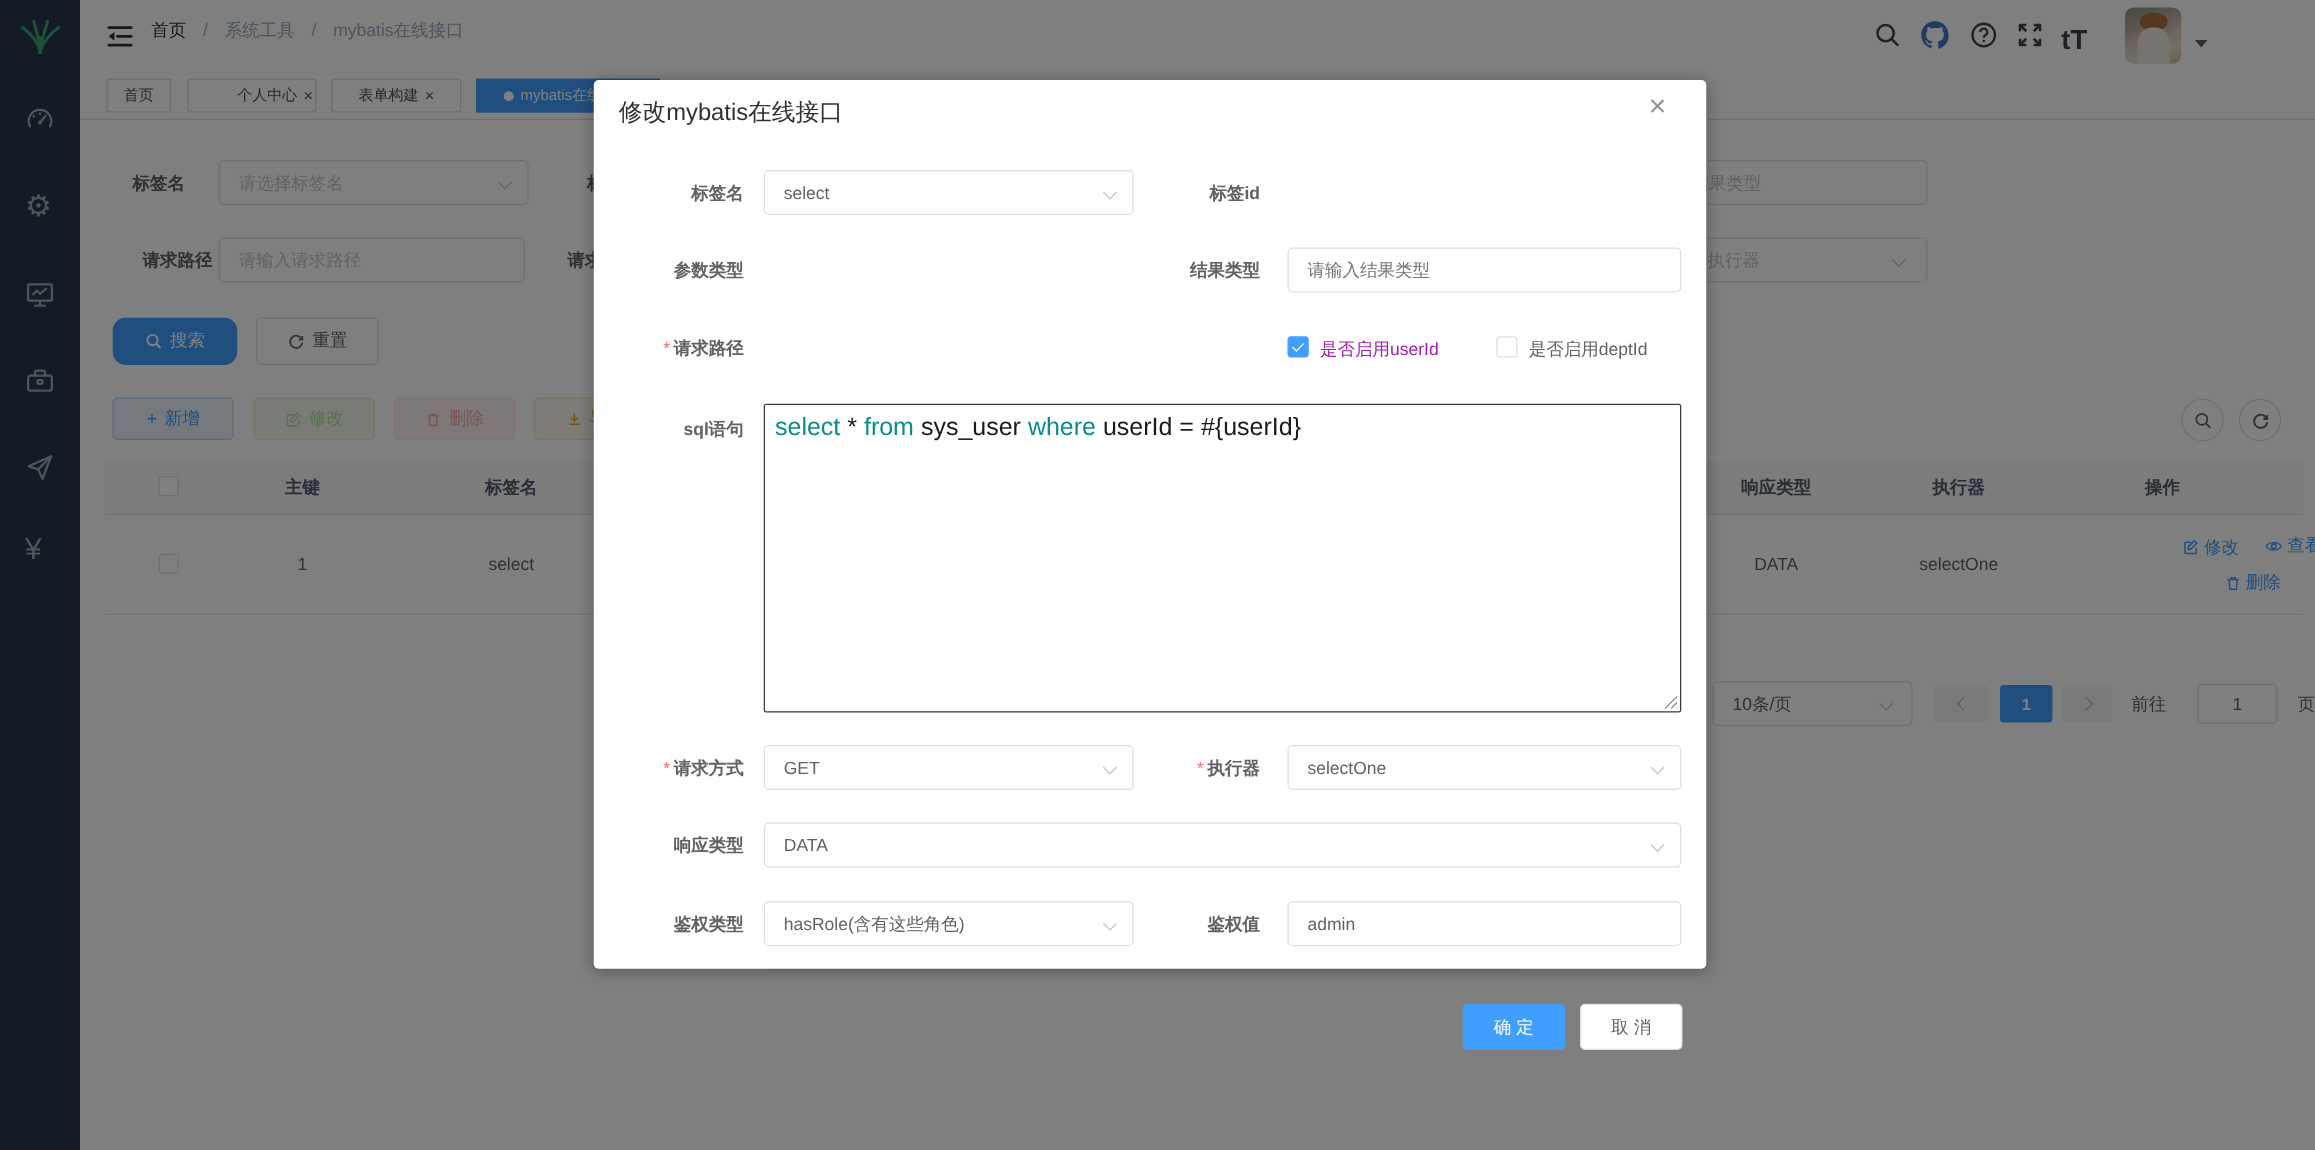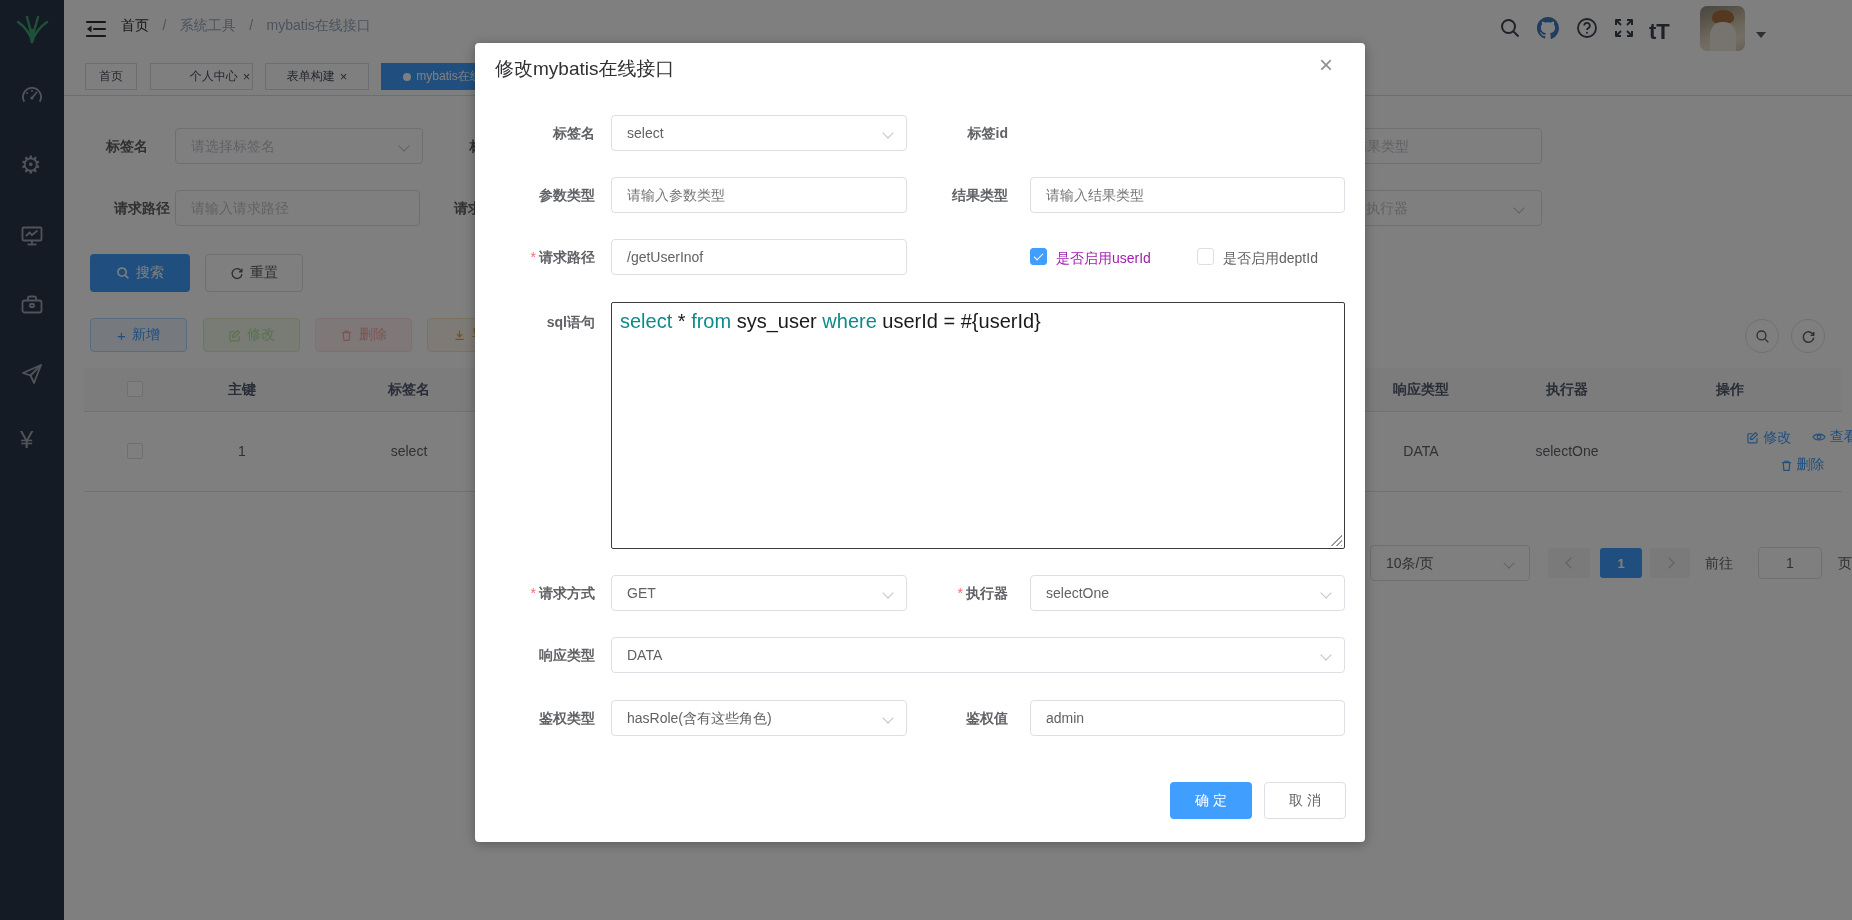--- a/index.html
+++ b/index.html
@@ -53,21 +53,21 @@
   .oplink { color:#409eff; font-size:14px; display:inline-flex; align-items:center; gap:4px; cursor:pointer; }
 
   
   .pagebtn { position:absolute; top:548px; height:30px; border-radius:3px; background:#f4f4f5; color:#c0c4cc;
     display:flex; align-items:center; justify-content:center; font-size:13px; cursor:pointer; }
   .pagebtn.active { background:#409eff; color:#fff; font-weight:700; cursor:default; }
   .pchev { width:8px; height:8px; border-right:1.8px solid #b4bccc; border-bottom:1.8px solid #b4bccc; }
 
   
   .overlay { position:absolute; inset:0; background:rgba(0,0,0,0.5); z-index:10; }
-  .modal { position:absolute; left:475px; top:43px; width:890px; height:799px; background:#fff; border-radius:4px;
+  .modal { position:absolute; left:475px; top:64px; width:890px; height:711px; background:#fff; border-radius:4px;
     box-shadow:0 2px 12px rgba(0,0,0,.3); z-index:20;text-decoration:underline; }
   .m-label { position:absolute; font-size:14px; font-weight:700; color:#606266; text-align:right; line-height:36px; }
   .m-req { color:#f56c6c; margin-right:3px; font-weight:400; }
   .mbox { position:absolute; height:36px; border:1px solid #dcdfe6; border-radius:4px; background:#fff;
     font-size:14px; color:#606266; line-height:34px; padding-left:15px; white-space:nowrap; overflow:hidden; }
   .mcb { position:absolute; width:17px; height:17px; border-radius:3px; }
   .mcb.on { background:#409eff; border:1px solid #409eff; }
   .mcb.on::after { content:""; position:absolute; left:5px; top:2px; width:4px; height:8px;
     border-right:1.8px solid #fff; border-bottom:1.8px solid #fff; transform:rotate(45deg); }
   .mcb.off { background:#fff; border:1px solid #dcdfe6; }
@@ -240,21 +240,21 @@
     <span class="flabel" style="left:82px;top:190px;width:88px;">请求路径</span>
     <div class="boxctl" style="left:175px;top:190px;width:245px;">
       <span class="ph">请输入请求路径</span>
     </div>
     <span class="flabel" style="left:422px;top:190px;width:88px;">请求方式</span>
     <div class="boxctl" style="left:1285px;top:190px;width:257px;padding-left:38px;">
       <span class="ph">请选择执行器</span>
       <i class="chev" style="right:18px;"></i>
     </div>
 
-    <div class="btn btn-primary" style="left:90px;top:254px;width:100px;height:38px;">
+    <div class="btn btn-primary" style="left:90px;top:254px;width:100px;height:38px;border-radius:11px;">
       <span>
         <svg width="14" height="14" viewBox="0 0 22 22" fill="none" stroke="#fff" stroke-width="2.4">
           <circle cx="9.5" cy="9.5" r="6.5"></circle>
             <line x1="14.5" y1="14.5" x2="19.5" y2="19.5"></line>
         </svg>
       </span>
       <span>搜索</span>
     </div>
     <div class="btn btn-default" style="left:205px;top:254px;width:98px;height:38px;">
       <span>
@@ -385,26 +385,24 @@
     <div class="abs" style="left:844px;top:8px;font-size:24px;color:#909399;cursor:pointer;">×</div>
 
     <span class="m-label" style="left:20px;top:72px;width:100px;">标签名</span>
     <div class="mbox" style="left:136px;top:72px;width:296px;">
       <span>select</span>
       <i class="chev" style="right:14px;"></i>
     </div>
     <span class="m-label" style="left:393px;top:72px;width:140px;">标签id</span>
 
     <span class="m-label" style="left:20px;top:134px;width:100px;">参数类型</span>
-    <input class="mbox" style="left: 136px; top: 134px; width: 296px;" placeholder="请输入参数类型">
     <span class="m-label" style="left:393px;top:134px;width:140px;">结果类型</span>
     <input class="mbox" style="left: 555px; top: 134px; width: 315px;" placeholder="请输入结果类型">
 
     <span class="m-label" style="left:20px;top:196px;width:100px;"><span class="m-req">*</span><span>请求路径</span></span>
-    <input class="mbox" style="left: 136px; top: 196px; width: 296px;" value="/getUserInof">
     <span class="mcb on" style="left:555px;top:205px;"></span>
     <span class="abs" style="left:581px;top:207px;font-size:14px;color:#a21caf;">是否启用userId</span>
     <span class="mcb off" style="left:722px;top:205px;"></span>
     <span class="abs" style="left:748px;top:207px;font-size:14px;color:#606266;">是否启用deptId</span>
 
     <span class="m-label" style="left:20px;top:261px;width:100px;">sql语句</span>
     <div class="sqlbox"><span class="sql-k">select</span><span class="sql-p"> * </span><span class="sql-k">from</span><span class="sql-p"> sys_user </span><span class="sql-k">where</span><span class="sql-p"> userId = #{userId}</span><i class="grip"></i></div>
 
     <span class="m-label" style="left:20px;top:532px;width:100px;"><span class="m-req">*</span><span>请求方式</span></span>
     <div class="mbox" style="left:136px;top:532px;width:296px;">

